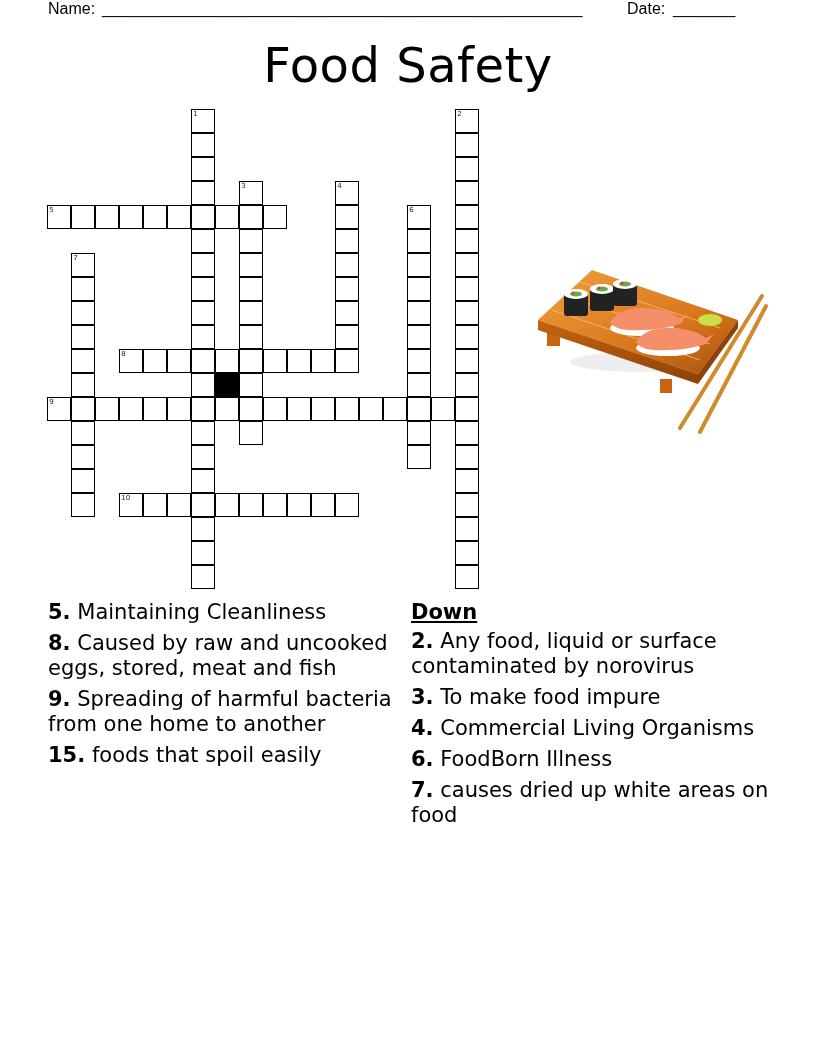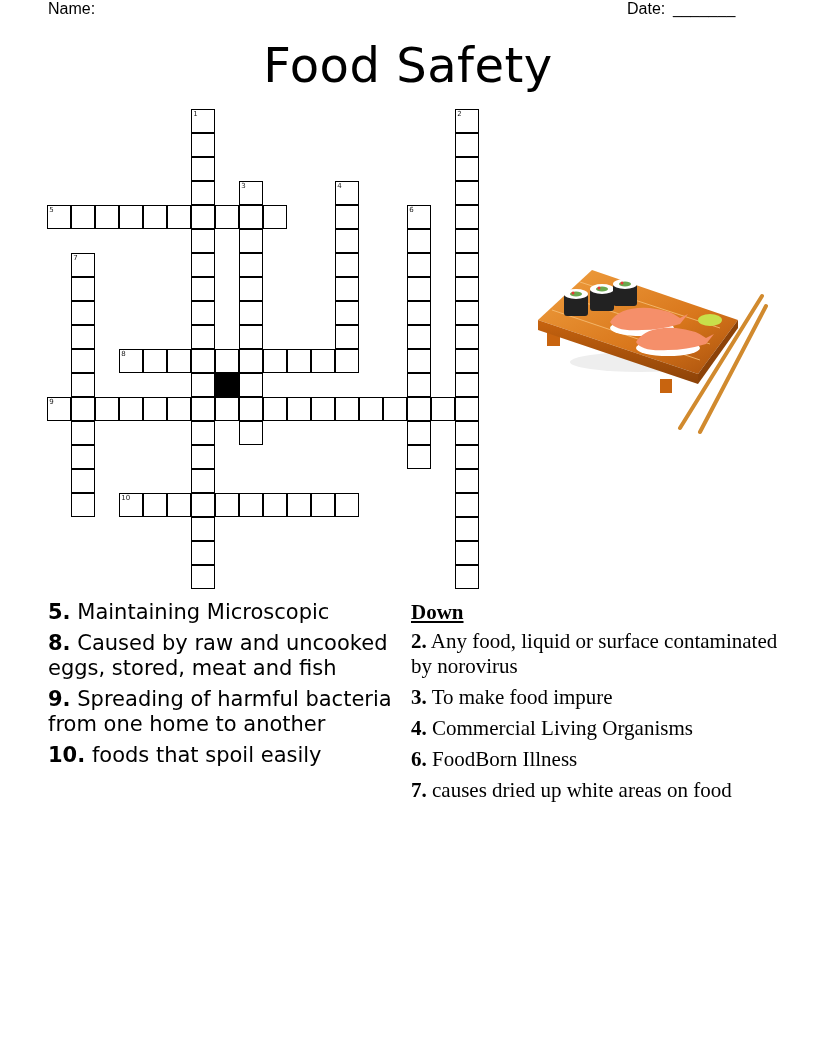--- a/index.html
+++ b/index.html
@@ -14,30 +14,31 @@
     font-family:"DejaVu Sans", sans-serif; font-size:48px; line-height:62px; letter-spacing:0.5px; }
   .grid { position:absolute; left:48px; top:110px; width:432px; height:480px; }
   .cell { position:absolute; width:24px; height:24px; box-sizing:border-box;
     border:1.5px solid #000; background:#fff; margin-left:-0.75px; margin-top:-0.75px; }
   .cell.black { background:#000; }
   .cell-num { position:absolute; left:1px; top:0px; font-family:"DejaVu Sans", sans-serif;
     font-size:7px; line-height:8px; color:#222; }
   .illustration { position:absolute; left:530px; top:262px; width:240px; height:175px; }
   .clues { position:absolute; top:600px; font-family:"DejaVu Sans", sans-serif; font-size:21px; line-height:25px; }
   .clues.across { left:48px; width:350px; }
-  .clues.down { left:411px; width:370px;font-family:Liberation Serif, serif; }
+  .clues.down { left:411px; width:370px; }
   .clue-heading { font-weight:bold; text-decoration:underline; margin-bottom:4px; }
   .clue { margin-bottom:6px; }
   .clue-num { font-weight:bold; }
 </style>
 </head>
 <body>
 
 <div class="header-line">
   <span class="name-label">Name:</span>
+  <span class="name-blank">______________________________________________________</span>
   <span class="date-label">Date:</span>
   <span class="date-blank">_______</span>
 </div>
 
 <div class="title">Food Safety</div>
 
 <div class="grid" id="grid">
     <div class="cell" style="left: 144px; top: 0px;">
       <span class="cell-num">1</span>
     </div>
@@ -228,24 +229,24 @@
     <path d="M106,80 Q116,64 146,66 Q166,68 176,76 L184,72 L176,82 Q156,88 138,88 Q112,90 106,80 Z" fill="#f58f6a"></path>
 
     <ellipse cx="180" cy="58" rx="12" ry="6" fill="#c8e04a"></ellipse>
 
     <line x1="232" y1="34" x2="150" y2="166" stroke="#d18a2e" stroke-width="4" stroke-linecap="round"></line>
     <line x1="236" y1="44" x2="170" y2="170" stroke="#d18a2e" stroke-width="4" stroke-linecap="round"></line>
   </svg>
 </div>
 
 <div class="clues across">
-  <div class="clue"><span class="clue-num">5.</span> <span>Maintaining Microscopic</span></div>
+  <div class="clue"><span class="clue-num">5.</span> <span>Maintaining Cleanliness</span></div>
   <div class="clue"><span class="clue-num">8.</span> <span>Caused by raw and uncooked eggs, stored, meat and fish</span></div>
   <div class="clue"><span class="clue-num">9.</span> <span>Spreading of harmful bacteria from one home to another</span></div>
-  <div class="clue"><span class="clue-num">10.</span> <span>foods that spoil easily</span></div>
+  <div class="clue"><span class="clue-num">15.</span> <span>foods that spoil easily</span></div>
 </div>
 
 <div class="clues down">
   <div class="clue-heading">Down</div>
   <div class="clue"><span class="clue-num">2.</span> <span>Any food, liquid or surface contaminated by norovirus</span></div>
   <div class="clue"><span class="clue-num">3.</span> <span>To make food impure</span></div>
   <div class="clue"><span class="clue-num">4.</span> <span>Commercial Living Organisms</span></div>
   <div class="clue"><span class="clue-num">6.</span> <span>FoodBorn Illness</span></div>
   <div class="clue"><span class="clue-num">7.</span> <span>causes dried up white areas on food</span></div>
 </div>

